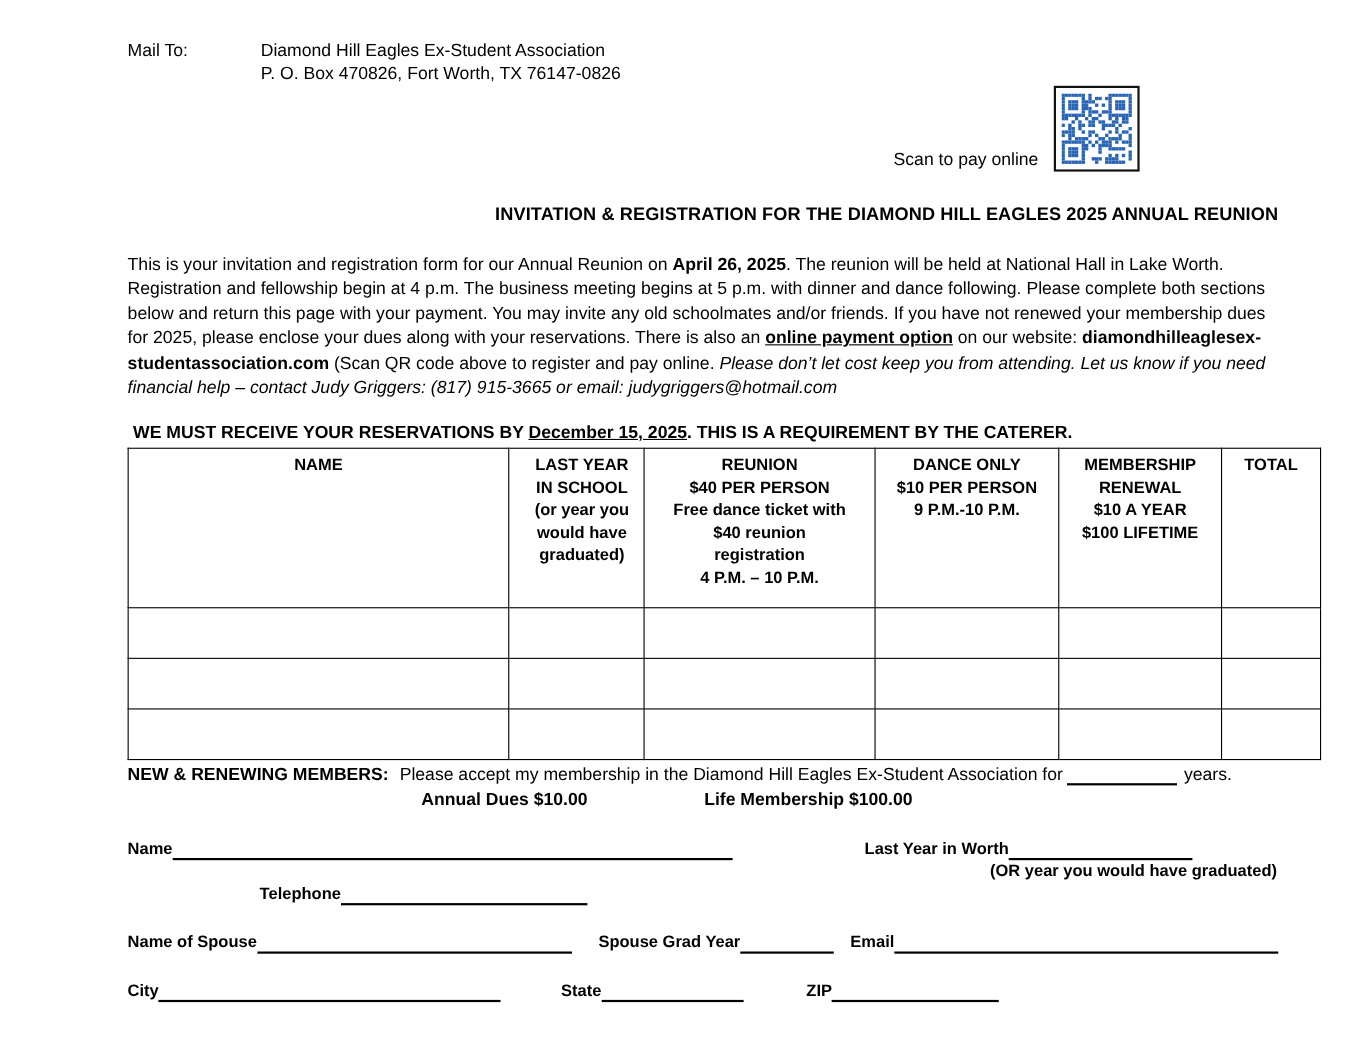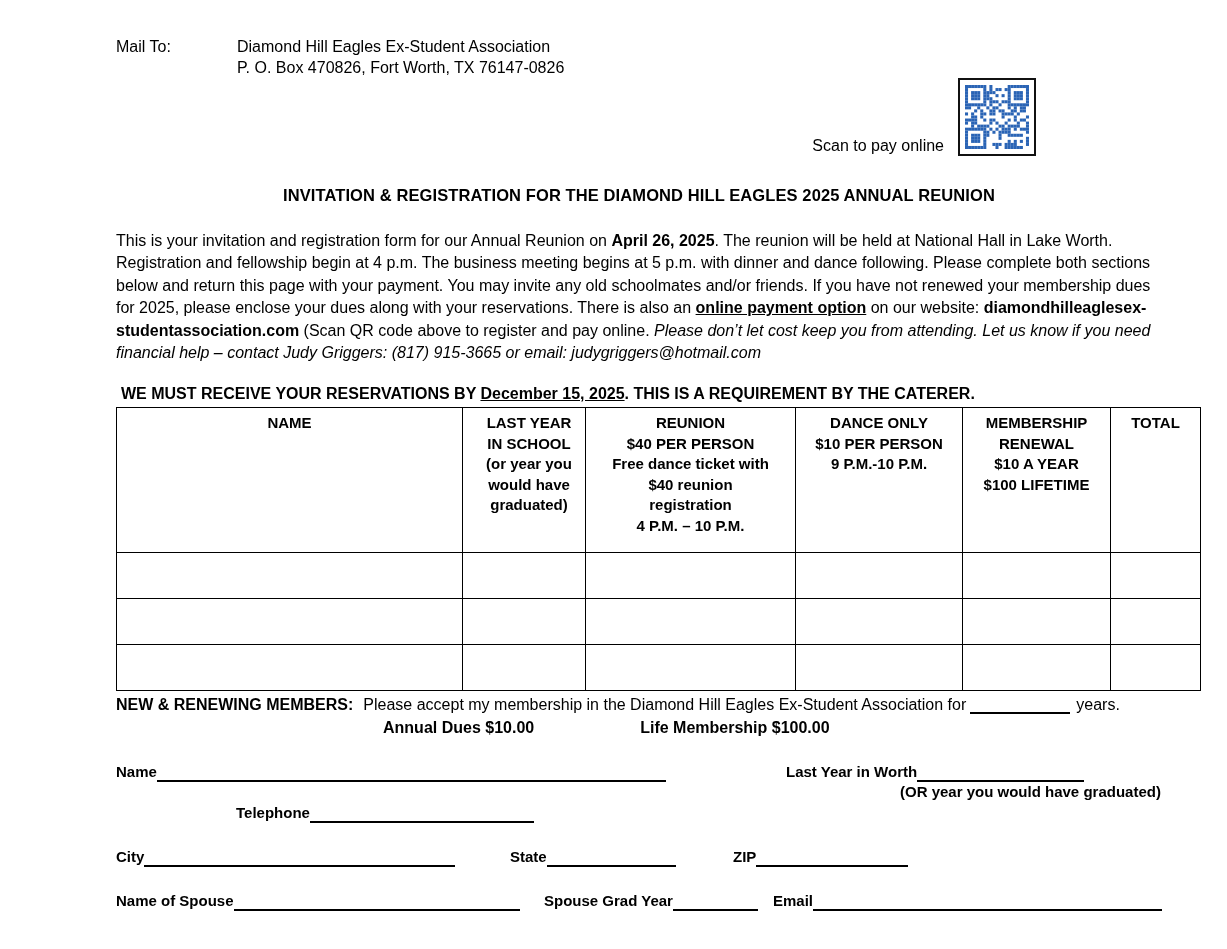--- a/index.html
+++ b/index.html
@@ -29,21 +29,21 @@
     border:2px solid #111; background:#fff;
     padding:5px;
   }
   .qr-caption {
     position:absolute; top:137px; right:283px;
     font-size:16px; white-space:nowrap;text-align:right;
   }
 
   .title {
     margin-top:108px;
-    text-align:center;
+    text-align:right;
     font-size:16.5px; font-weight:bold;
     letter-spacing:0.1px;
   }
 
   .intro {
     margin-top:25px;
     font-size:16px; line-height:22.4px;
     max-width:1075px;
   }
 
@@ -445,44 +445,44 @@
 
     <div class="field-row">
       <div class="col-right">
         <div class="field">
           <span class="flabel">Telephone</span>
             <span class="blank grow"></span>
         </div>
       </div>
     </div>
 
+    <div class="field-row row-spouse">
+      <div class="field w-spouse">
+        <span class="flabel">Name of Spouse</span>
+          <span class="blank grow"></span>
+      </div>
+      <div class="field w-gradyear">
+        <span class="flabel">Spouse Grad Year</span>
+          <span class="blank grow"></span>
+      </div>
+      <div class="field w-email">
+        <span class="flabel">Email</span>
+          <span class="blank grow"></span>
+      </div>
+    </div>
+
     <div class="field-row row-city">
       <div class="field w-city">
         <span class="flabel">City</span>
           <span class="blank grow"></span>
       </div>
       <div class="field w-state">
         <span class="flabel">State</span>
           <span class="blank grow"></span>
       </div>
       <div class="field w-zip">
         <span class="flabel">ZIP</span>
           <span class="blank grow"></span>
       </div>
     </div>
 
-    <div class="field-row row-spouse">
-      <div class="field w-spouse">
-        <span class="flabel">Name of Spouse</span>
-          <span class="blank grow"></span>
-      </div>
-      <div class="field w-gradyear">
-        <span class="flabel">Spouse Grad Year</span>
-          <span class="blank grow"></span>
-      </div>
-      <div class="field w-email">
-        <span class="flabel">Email</span>
-          <span class="blank grow"></span>
-      </div>
-    </div>
-
   </div>
 </div>
 
 </body></html>

